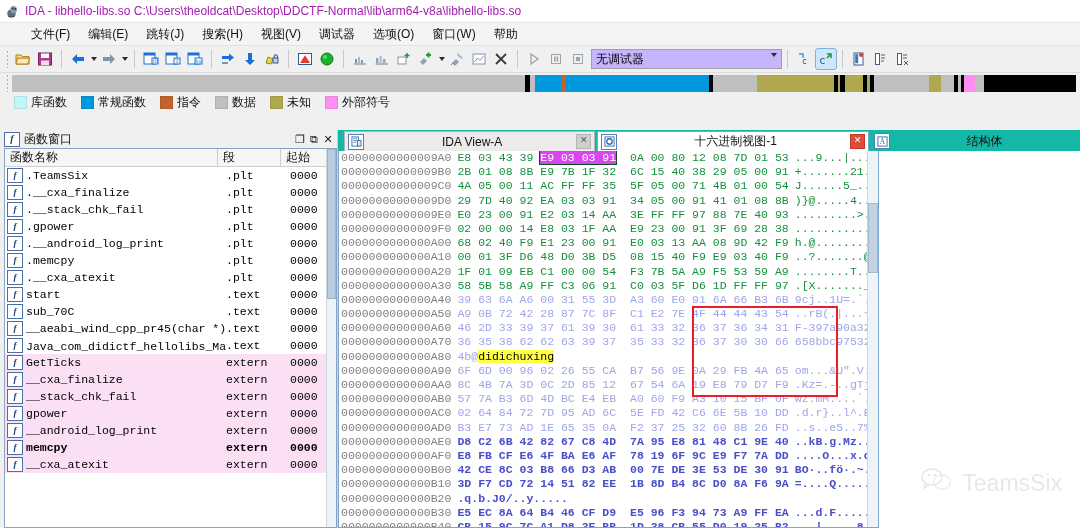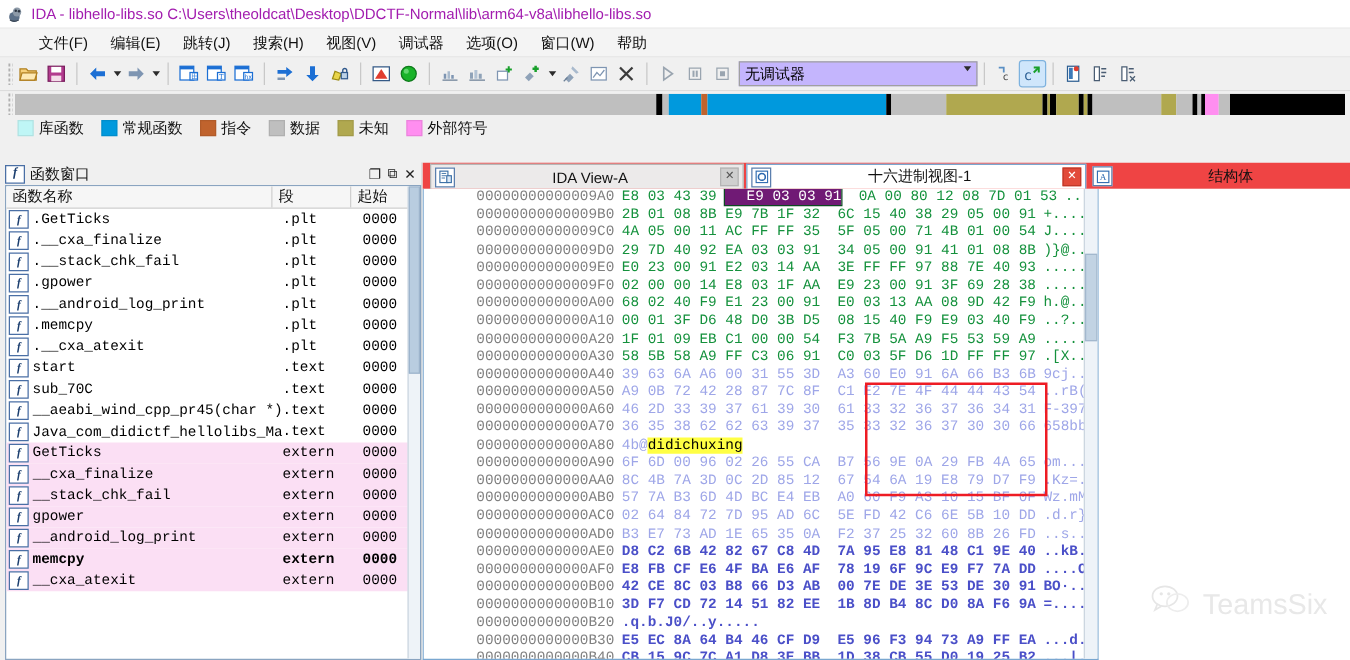--- a/index.html
+++ b/index.html
@@ -87,21 +87,21 @@
   .fnrow .nm{width:200px;flex:none;overflow:hidden;white-space:nowrap;}
   .fnrow .sg{width:64px;flex:none;}
   .fnrow .st{width:56px;flex:none;}
   .fn-vscroll{position:absolute;right:0;top:0;bottom:0;width:9px;background:#eef3f8;
     border-left:1px solid #ccd6e0;}
   .fn-vthumb{position:absolute;left:0;width:9px;background:#b9cde0;border:1px solid #9db4cc;
     box-sizing:border-box;}
 
   
   .rightarea{flex:1;display:flex;flex-direction:column;background:#f0f0f0;overflow:hidden;}
-  .tabstrip{height:21px;display:flex;align-items:flex-end;background:#ef4444;padding-left:6px;}
+  .tabstrip{height:21px;display:flex;align-items:flex-end;background:#14b8a6;padding-left:6px;}
   .tab{height:20px;min-width:0;display:flex;align-items:center;background:#eceaea;
     border:1px solid #b6b6b6;border-bottom:none;margin-right:2px;padding:0 3px 0 3px;
     font-size:12px;color:#111;box-sizing:border-box;}
   .tab.active{background:#ffffff;border-color:#7aa7d0;}
   .tab .ticon{width:14px;height:14px;flex:none;margin-right:4px;border:1px solid #5b7fae;
     background:#fff;display:flex;align-items:center;justify-content:center;font-size:9px;
     color:#23527c;}
   .tab .tlabel{flex:1;text-align:center;padding:0 22px;white-space:nowrap;}
   .tab .tclose{width:13px;height:13px;flex:none;background:#cfcfcf;border:1px solid #b4b4b4;
     color:#555;font-size:9px;line-height:11px;text-align:center;}
@@ -110,31 +110,31 @@
   .tab.t-hex{width:276px;}
   .tab.t-struct{width:210px;border:none;background:transparent;}
   .tab.t-struct .tlabel{padding:0 40px;}
 
   .panebody{flex:1;display:flex;overflow:hidden;}
   .hexpane{flex:none;width:541px;background:#fff;border:1px solid #7aa7d0;border-top:none;
     position:relative;overflow:hidden;box-sizing:border-box;}
   .structpane{flex:1;background:#fff;margin-left:0;position:relative;overflow:hidden;}
 
   .hexrows{position:absolute;left:0;top:0;right:10px;bottom:0;overflow:hidden;
-    font-family:"Liberation Mono",monospace;font-size:11.5px;letter-spacing:0px;margin-left:40px;}
+    font-family:"Liberation Mono",monospace;font-size:11.5px;letter-spacing:0px;}
   .hexrow{height:14.2px;line-height:14.2px;white-space:pre;display:flex;}
   .addr{color:#808080;padding-left:2px;flex:none;}
   .bytes{flex:none;padding-left:6px;}
   .ascii{flex:none;padding-left:6px;}
 
   .green{color:#14913c;}
   .blue{color:#4a4fc8;font-weight:bold;}
   .bluelt{color:#9ea6e8;}
 
-  .hl-green{background:#701a75;color:#fff;outline:1px solid #0c4a22;padding-left:17px;}
+  .hl-green{background:#d946ef;color:#fff;outline:1px solid #0c4a22;}
   .hl-yellow{background:#ffff44;color:#000;}
 
   .redbox{position:absolute;border:2px solid #ee1c24;pointer-events:none;}
 
   .hex-vscroll{position:absolute;right:0;top:0;bottom:0;width:10px;background:#eef3f8;
     border-left:1px solid #ccd6e0;}
   .hex-vthumb{position:absolute;left:0;width:10px;background:#c2d3e3;border:1px solid #a3b8cd;
     box-sizing:border-box;}
 
   .watermark{position:absolute;right:18px;bottom:28px;display:flex;align-items:center;
@@ -458,21 +458,21 @@
       </div>
       <div class="fnbody">
         <div class="fn-colhdr">
           <span class="c-name">函数名称</span>
           <span class="c-seg">段</span>
           <span class="c-start">起始</span>
         </div>
         <div class="fn-rows" id="fnrows">
             <div class="fnrow">
               <span class="ico">f</span>
-              <span class="nm">.GetTicks</span>
+              <span class="nm">.TeamsSix</span>
               <span class="sg">.plt</span>
               <span class="st">0000</span>
             </div>
             <div class="fnrow">
               <span class="ico">f</span>
               <span class="nm">.__cxa_finalize</span>
               <span class="sg">.plt</span>
               <span class="st">0000</span>
             </div>
             <div class="fnrow">

